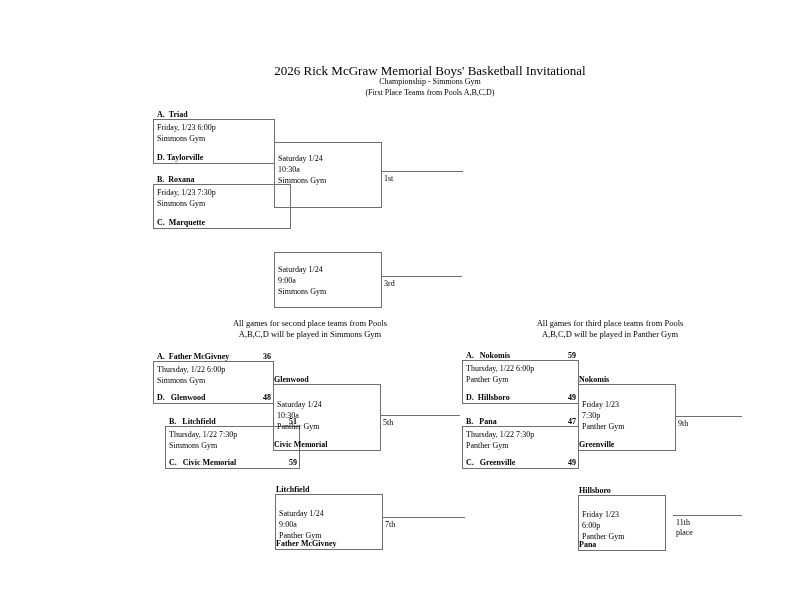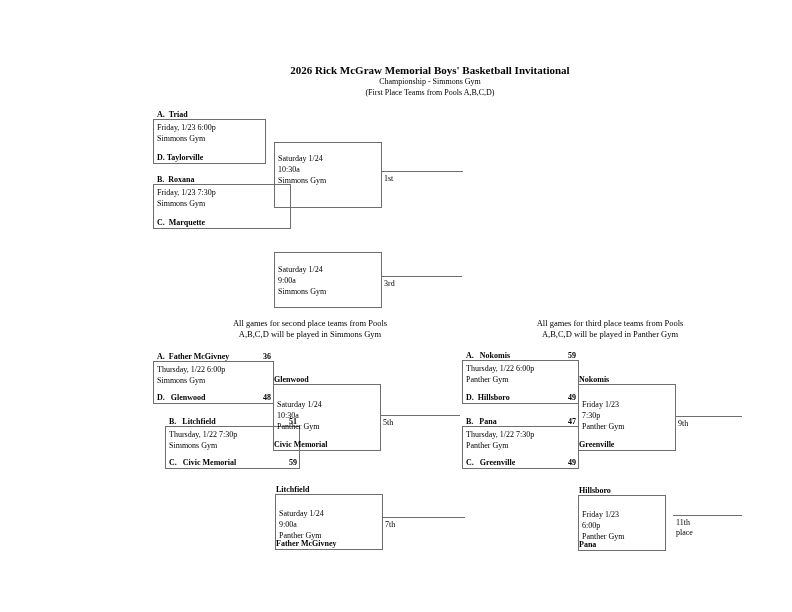--- a/index.html
+++ b/index.html
@@ -2,21 +2,21 @@
 <html><head>
 <meta charset="utf-8">
 <style>
   html,body{margin:0;padding:0;background:#ffffff;}
   #canvas{
     position:relative;width:792px;height:612px;background:#ffffff;
     font-family:"Liberation Serif","DejaVu Serif",serif;
     font-size:8px;line-height:11px;color:#000;overflow:hidden;
   }
   .titleblock{position:absolute;left:130px;top:65px;width:600px;text-align:center;}
-  .titleblock .t1{font-weight:bold;font-size:11px;}
+  .titleblock .t1{font-weight:normal;font-size:13px;}
   .note{position:absolute;top:318px;width:300px;text-align:center;font-size:8.5px;}
   .box{position:absolute;border:1px solid #6e6e6e;box-sizing:border-box;}
   .team{position:absolute;font-weight:bold;white-space:pre;line-height:11px;}
   .team.top{left:3px;top:-11px;}
   .team.bot{left:3px;bottom:0;}
   .score{position:absolute;font-weight:bold;right:2px;line-height:11px;}
   .score.top{top:-11px;}
   .score.bot{bottom:0;}
   .sched{position:absolute;left:3px;right:2px;line-height:11px;}
   .winner{position:absolute;left:0;right:0;text-align:left;font-weight:bold;line-height:11px;}
@@ -29,21 +29,21 @@
 <body>
 
 <div id="canvas">
 
   <div class="titleblock">
     <div class="t1">2026 Rick McGraw Memorial Boys' Basketball Invitational</div>
     <div>Championship - Simmons Gym</div>
     <div>(First Place Teams from Pools A,B,C,D)</div>
   </div>
 
-  <div class="box" style="left:153px;top:119px;width:113px;height:45px">
+  <div class="box" style="left:153px;top:119px;width:122px;height:45px">
     <div class="team top">A.  Triad</div>
     <div class="sched" style="top:2px">
       <div>Friday, 1/23 6:00p</div>
       <div>Simmons Gym</div>
     </div>
     <div class="team bot">D. Taylorville</div>
   </div>
 
   <div class="box" style="left:153px;top:184px;width:138px;height:45px">
     <div class="team top">B.  Roxana</div>

